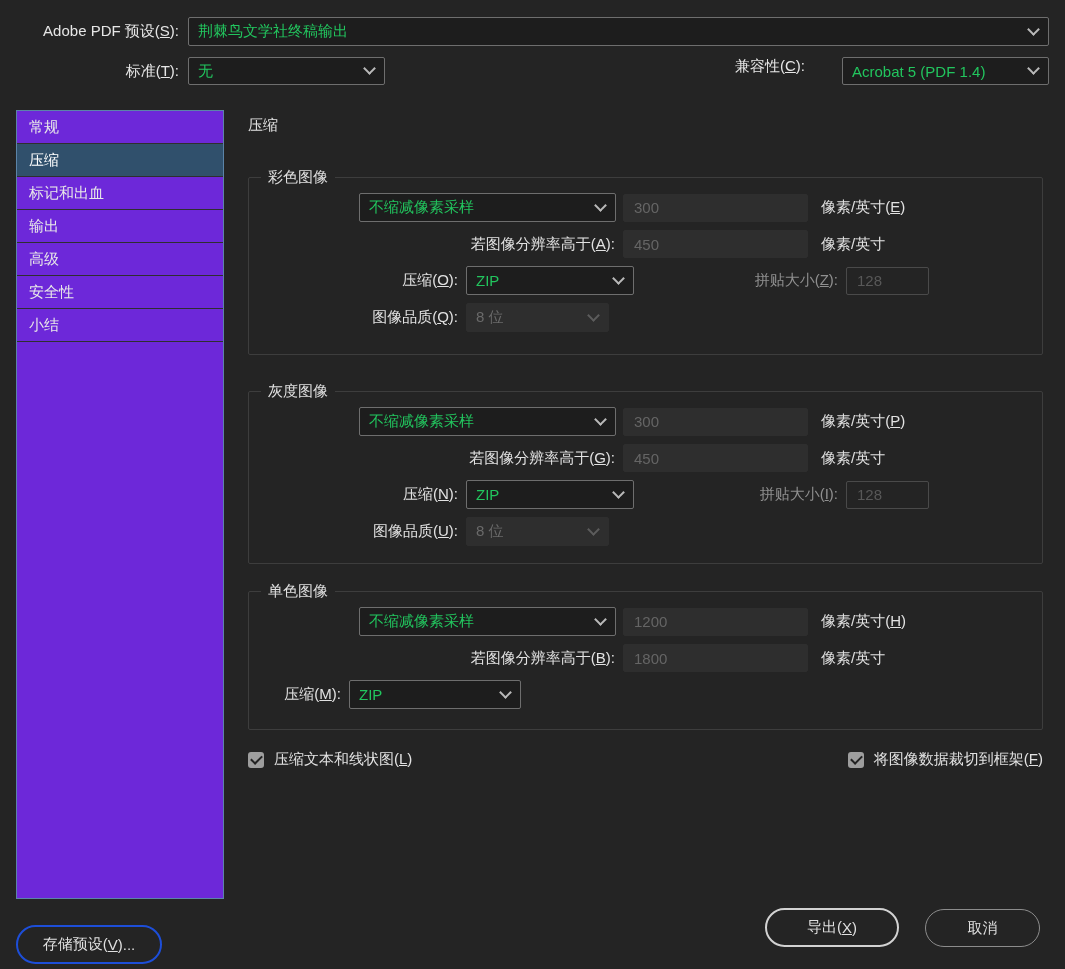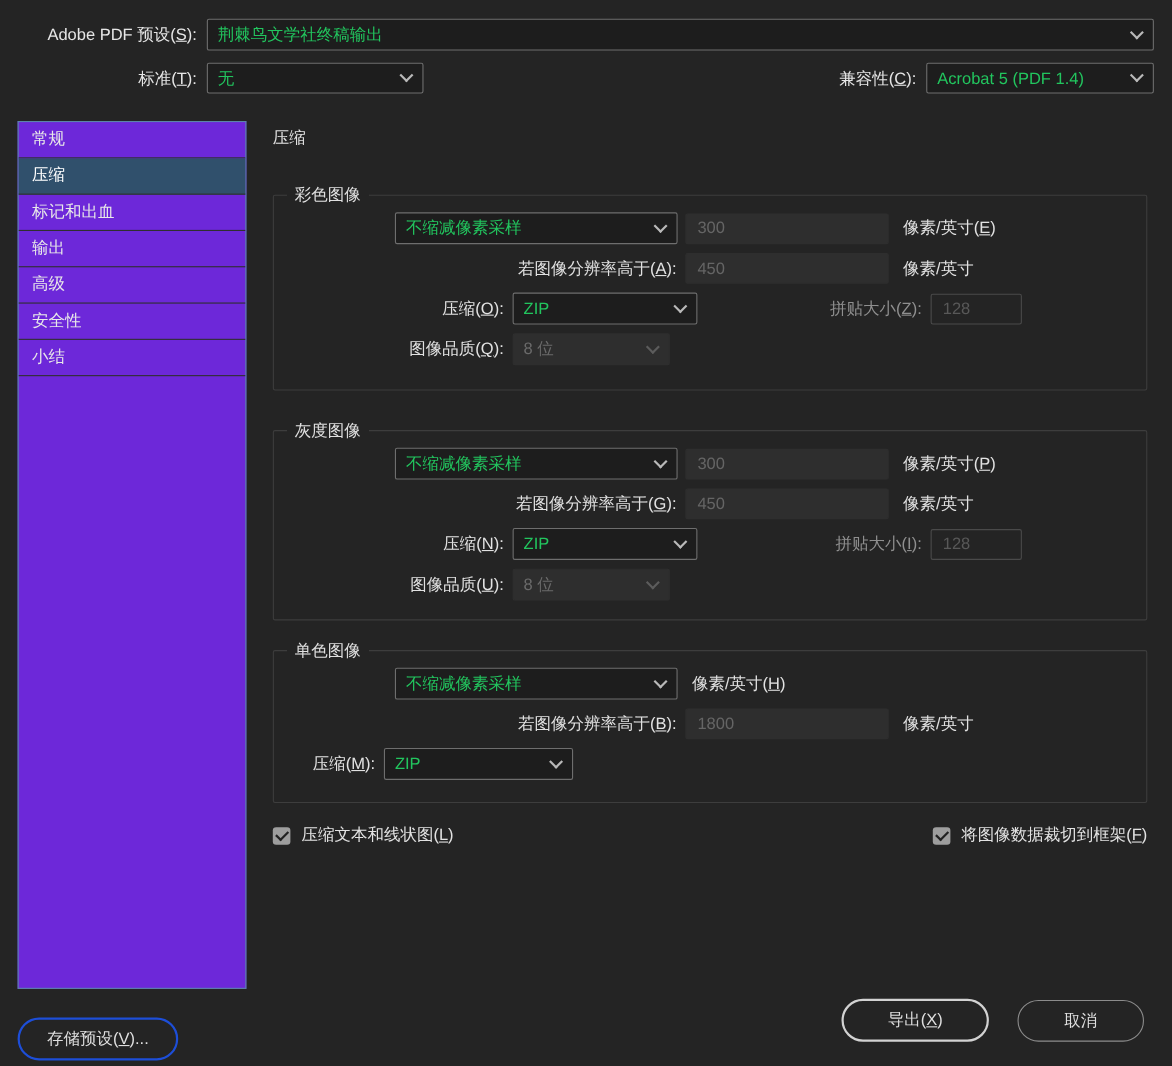--- a/index.html
+++ b/index.html
@@ -12,21 +12,21 @@
     color: #dcdcdc;
     overflow: hidden;
   }
   u { text-decoration: underline; }
 
   
   .header { padding-top: 17px; }
   .hrow { display: flex; align-items: center; }
   .hrow2 { margin-top: 11px; }
   .hlabel { flex: 0 0 188px; text-align: right; padding-right: 9px; color: #e6e6e6; white-space: nowrap; }
-  .compat-group { margin-left: auto; display: flex; align-items: center; margin-right: 16px; }
+  .compat-group { margin-left: auto; display: flex; margin-right: 16px; gap: 28px; }
   .compat-label { padding-right: 9px; color: #e6e6e6; white-space: nowrap; }
 
   
   .dd {
     position: relative;
     display: flex; align-items: center;
     height: 29px;
     background: #1d1d1d;
     border: 1px solid #6e6e6e;
     border-radius: 2px;
@@ -237,20 +237,21 @@
   </fieldset>
 
   <fieldset class="f3">
     <legend>单色图像</legend>
     <div class="frow">
       <div class="sp-a"></div>
       <div class="dd resample">
         <span>不缩减像素采样</span>
         <span class="chev"></span>
       </div>
+      <div class="inp res">1200</div>
       <div class="unit">像素/英寸(<u>H</u>)</div>
     </div>
     <div class="frow">
       <div class="lbl">若图像分辨率高于(<u>B</u>):</div>
       <div class="inp thr">1800</div>
       <div class="unit">像素/英寸</div>
     </div>
     <div class="frow">
       <div class="lbl-mono">压缩(<u>M</u>):</div>
       <div class="dd zipm">

